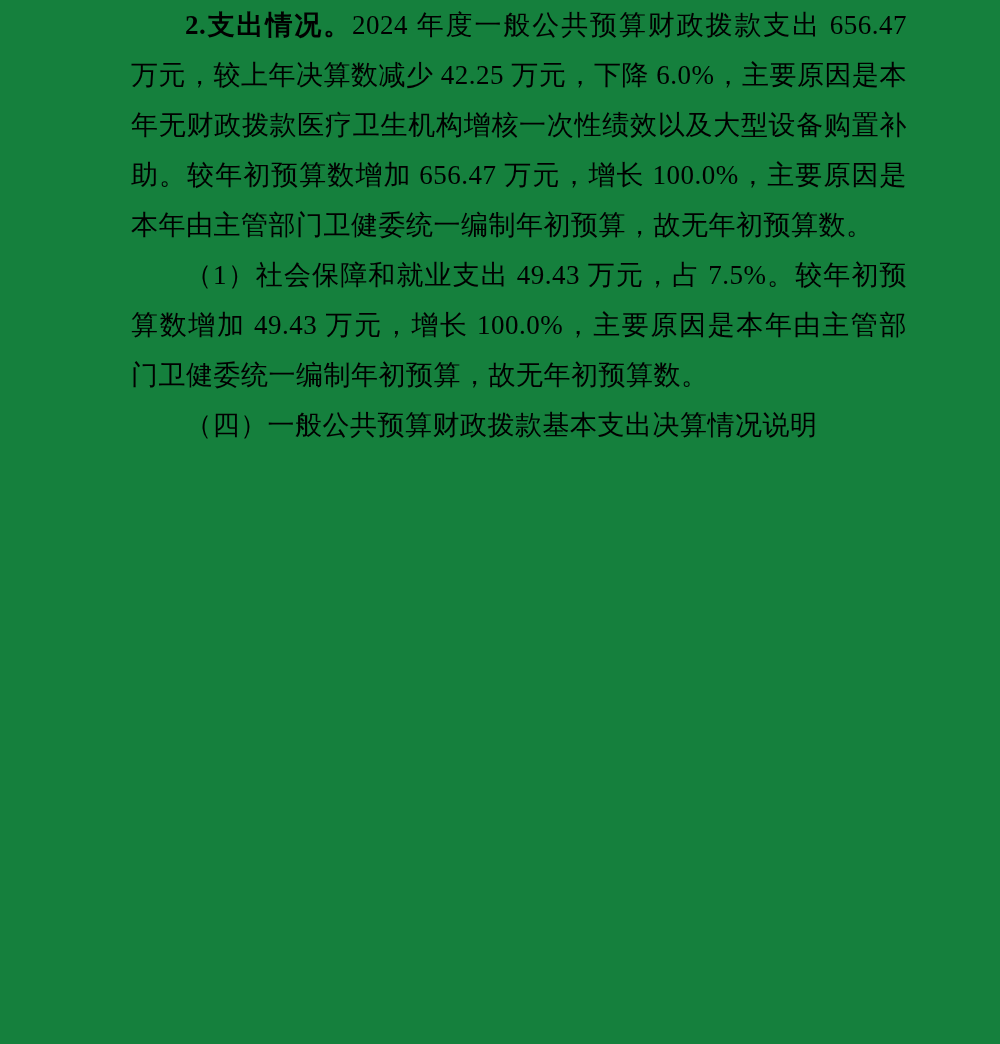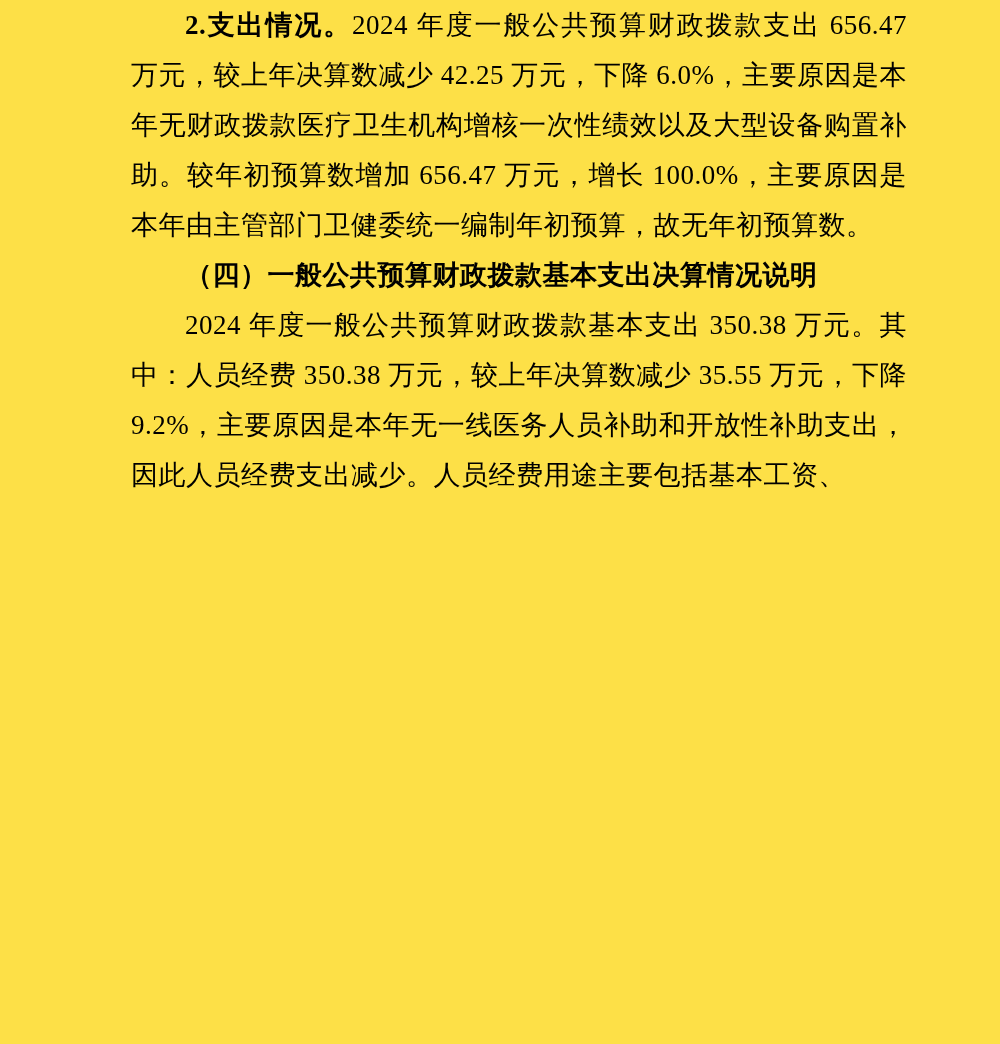--- a/index.html
+++ b/index.html
@@ -5,21 +5,21 @@
   html, body {
     margin: 0;
     padding: 0;
     background: #ffffff;
   }
   .page {
     position: relative;
     width: 1000px;
     height: 1044px;
     box-sizing: border-box;
-    background: #fde047;
+    background: #15803d;
     overflow: hidden;
     padding: 0 93px 0 131px;
     font-family: "Liberation Serif", "DejaVu Serif", serif;
     color: #000000;
   }
   .para {
     margin: 0;
     padding: 0;
     font-size: 27px;
     line-height: 50px;
@@ -27,31 +27,31 @@
     text-align-last: left;
     text-indent: 2em;
     letter-spacing: 0.5px;
     word-break: break-all;
   }
   .para .lead {
     font-weight: bold;
   }
   .para.subheading {
     
-    font-weight: bold;
+    font-weight: normal;
   }
 </style>
 </head>
 <body>
 
 <div class="page">
 
   <p class="para"><b class="lead">2.支出情况。</b><span>2024 年度一般公共预算财政拨款支出 656.47 万元，较上年决算数减少 42.25 万元，下降 6.0%，主要原因是本年无财政拨款医疗卫生机构增核一次性绩效以及大型设备购置补助。较年初预算数增加 656.47 万元，增长 100.0%，主要原因是本年由主管部门卫健委统一编制年初预算，故无年初预算数。</span></p>
 
 
 
+  <p class="para"><span>（1）社会保障和就业支出 49.43 万元，占 7.5%。较年初预算数增加 49.43 万元，增长 100.0%，主要原因是本年由主管部门卫健委统一编制年初预算，故无年初预算数。</span></p>
 
 
   <p class="para subheading"><span>（四）一般公共预算财政拨款基本支出决算情况说明</span></p>
 
-  <p class="para"><span>2024 年度一般公共预算财政拨款基本支出 350.38 万元。其中：人员经费 350.38 万元，较上年决算数减少 35.55 万元，下降 9.2%，主要原因是本年无一线医务人员补助和开放性补助支出，因此人员经费支出减少。人员经费用途主要包括基本工资、</span></p>
 
 </div>
 
 </body></html>

